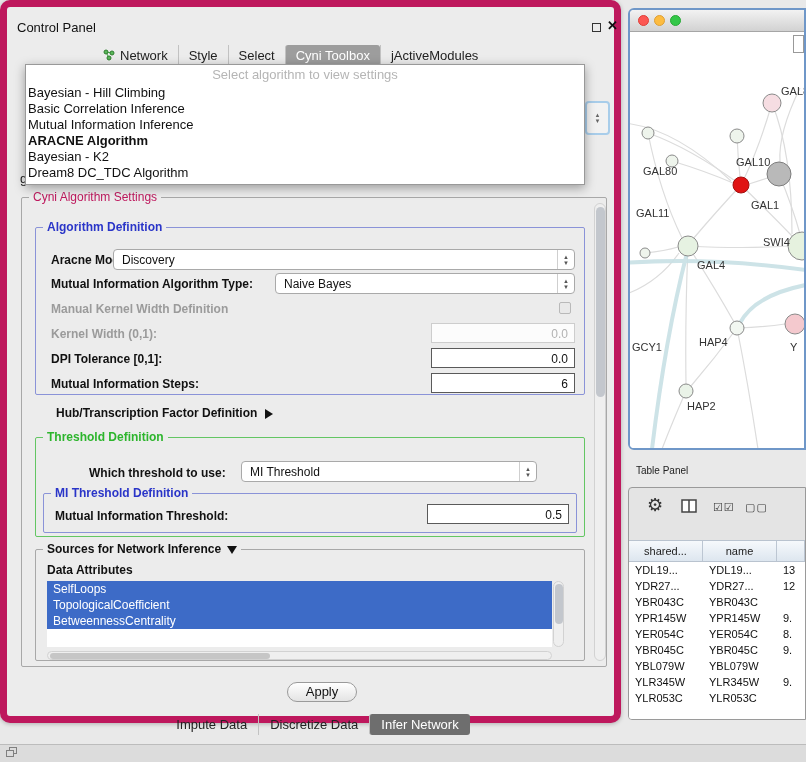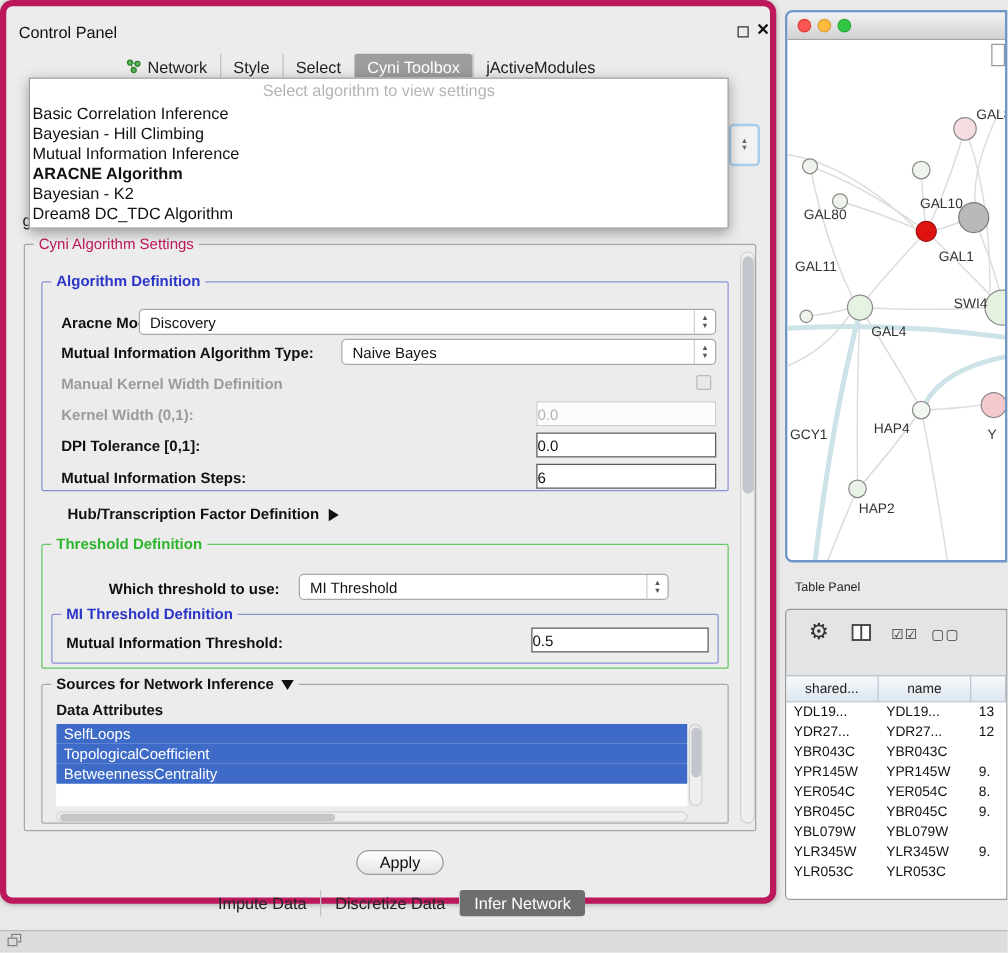--- a/index.html
+++ b/index.html
@@ -4,21 +4,21 @@
 <style>
   * { margin:0; padding:0; box-sizing:border-box; }
   html,body { width:806px; height:762px; overflow:hidden; }
   body { font-family:"Liberation Sans",sans-serif; background:#e9e9e9; position:relative; }
   #screen { position:absolute; left:0; top:0; width:806px; height:762px; overflow:hidden; }
   .lbl { position:absolute; font-size:12px; font-weight:bold; color:#111; white-space:nowrap; }
   .lbl.dim { color:#9b9b9b; }
 
   
   .cp-window { position:absolute; left:0; top:8; width:621px; height:723px; background:#ececec;
-               border:5px solid #be185d; border-radius:10px; box-shadow:0 1px 4px rgba(0,0,0,.25);text-decoration:underline; }
+               border:7px solid #be185d; border-radius:10px; box-shadow:0 1px 4px rgba(0,0,0,.25);text-decoration:underline; }
   .cp-title { position:absolute; left:10px; top:13px; font-size:13px; color:#111; }
   .min-box { position:absolute; left:585px; top:16px; width:9px; height:9px; border:1px solid #333; background:transparent; }
   .close-x { position:absolute; left:600px; top:11px; font-size:13px; font-weight:bold; color:#111; }
 
   .tabs { position:absolute; left:86px; top:37px; height:22px; display:flex; align-items:center; font-size:13px; color:#222; }
   .tab { padding:3px 10px; display:flex; align-items:center; gap:5px; white-space:nowrap; }
   .tab + .tab { border-left:1px solid #c2c2c2; }
   .tab.active { background:#9d9d9d; color:#fff; border-radius:3px; }
 
   
@@ -49,21 +49,21 @@
   .hscroll { position:absolute; background:#efefef; border:1px solid #d2d2d2; border-radius:5px; }
   .hthumb { position:absolute; background:#c6c6c6; border-radius:4px; height:6px; top:1px; }
 
   
   .combo { position:absolute; height:21px; background:#fff; border:1px solid #a9a9a9; border-radius:4px;
            font-size:12px; display:flex; align-items:center; }
   .combo .val { flex:1; padding-left:8px; color:#111; white-space:nowrap; overflow:hidden; }
   .combo .arrows { width:17px; align-self:stretch; border-left:1px solid #cfcfcf; display:flex; flex-direction:column;
                    align-items:center; justify-content:center; color:#555; font-size:6px; line-height:6px; }
   .field { position:absolute; height:20px; background:#fff; border:1px solid #5a5a5a; font-size:12px;
-           padding:3px 6px 0 0; color:#111; }
+           text-align:right; padding:3px 6px 0 0; color:#111; }
   .field.disabled { border-color:#cdcdcd; color:#b2b2b2; background:#fcfcfc; }
   .checkbox { position:absolute; width:12px; height:12px; border:1px solid #b9b9b9; background:#e9e9e9; border-radius:2px; }
 
   .tri-right { display:inline-block; width:0; height:0; border-left:8px solid #111; border-top:5px solid transparent; border-bottom:5px solid transparent; margin-left:8px; vertical-align:middle; }
   .tri-down { display:inline-block; width:0; height:0; border-top:8px solid #111; border-left:5px solid transparent; border-right:5px solid transparent; margin-left:6px; vertical-align:middle; }
 
   .attr-item { height:16px; line-height:16px; font-size:12px; color:#fff; padding-left:6px; white-space:nowrap; }
 
   .apply-btn { position:absolute; left:280px; top:675px; width:70px; height:20px; border:1px solid #9a9a9a; border-radius:10px;
                background:linear-gradient(#ffffff,#e4e4e4); font-size:13px; text-align:center; line-height:18px; color:#111; }
@@ -141,22 +141,22 @@
     <div class="combo-fragment">
       <span>▲</span>
       <span>▼</span>
     </div>
     <div class="frag-g">g</div>
     <div class="frag-line"></div>
 
     <div class="popup">
       <div class="dd-placeholder">Select algorithm to view settings</div>
       <div>
+          <div class="dd-item">Bayesian - Hill Climbing</div>
           <div class="dd-item">Basic Correlation Inference</div>
-          <div class="dd-item">Bayesian - Hill Climbing</div>
           <div class="dd-item">Mutual Information Inference</div>
           <div class="dd-item selected">ARACNE Algorithm</div>
           <div class="dd-item">Bayesian - K2</div>
           <div class="dd-item">Dream8 DC_TDC Algorithm</div>
         </div>
     </div>
 
     <div class="group" style="left:14px; top:190px; width:586px; height:470px;"></div>
     <div class="legend" style="left:22px; top:183px; color:#be185d;">Cyni Algorithm Settings</div>
 

